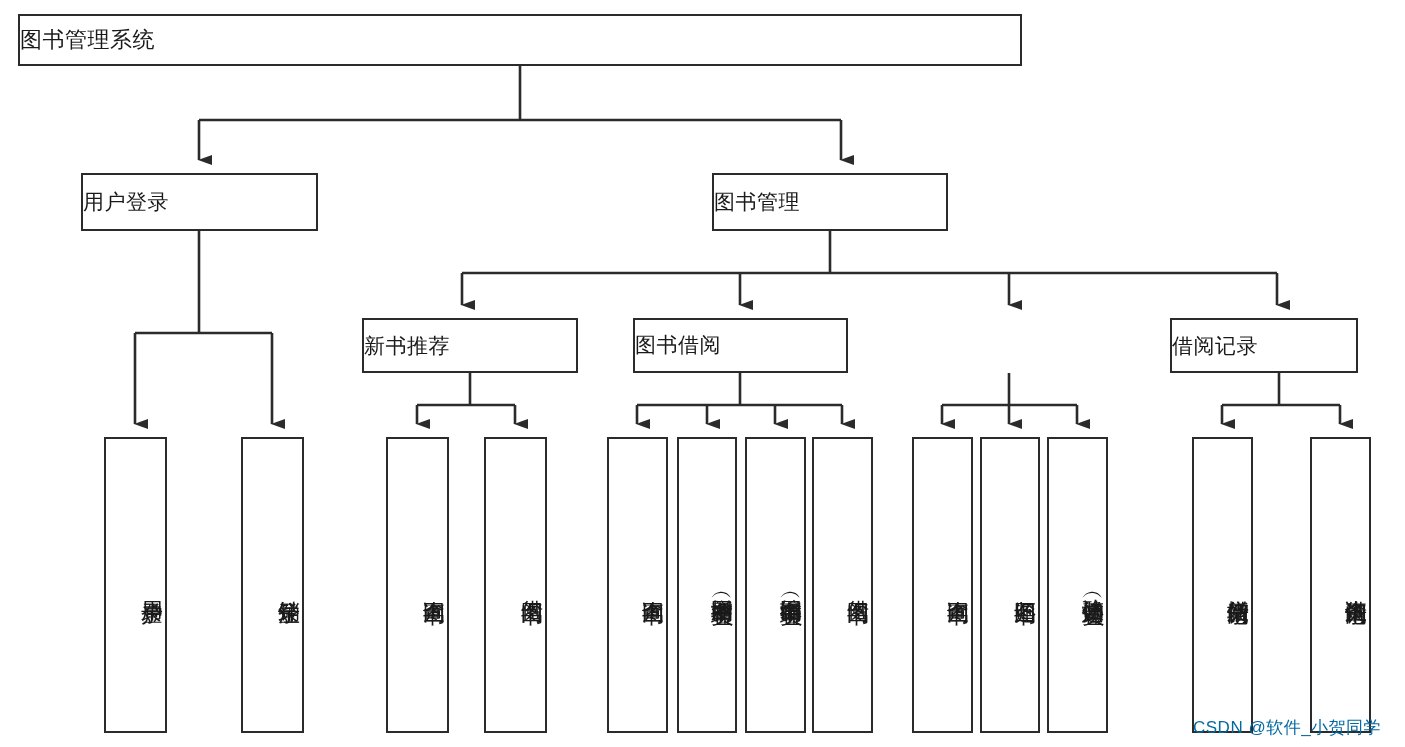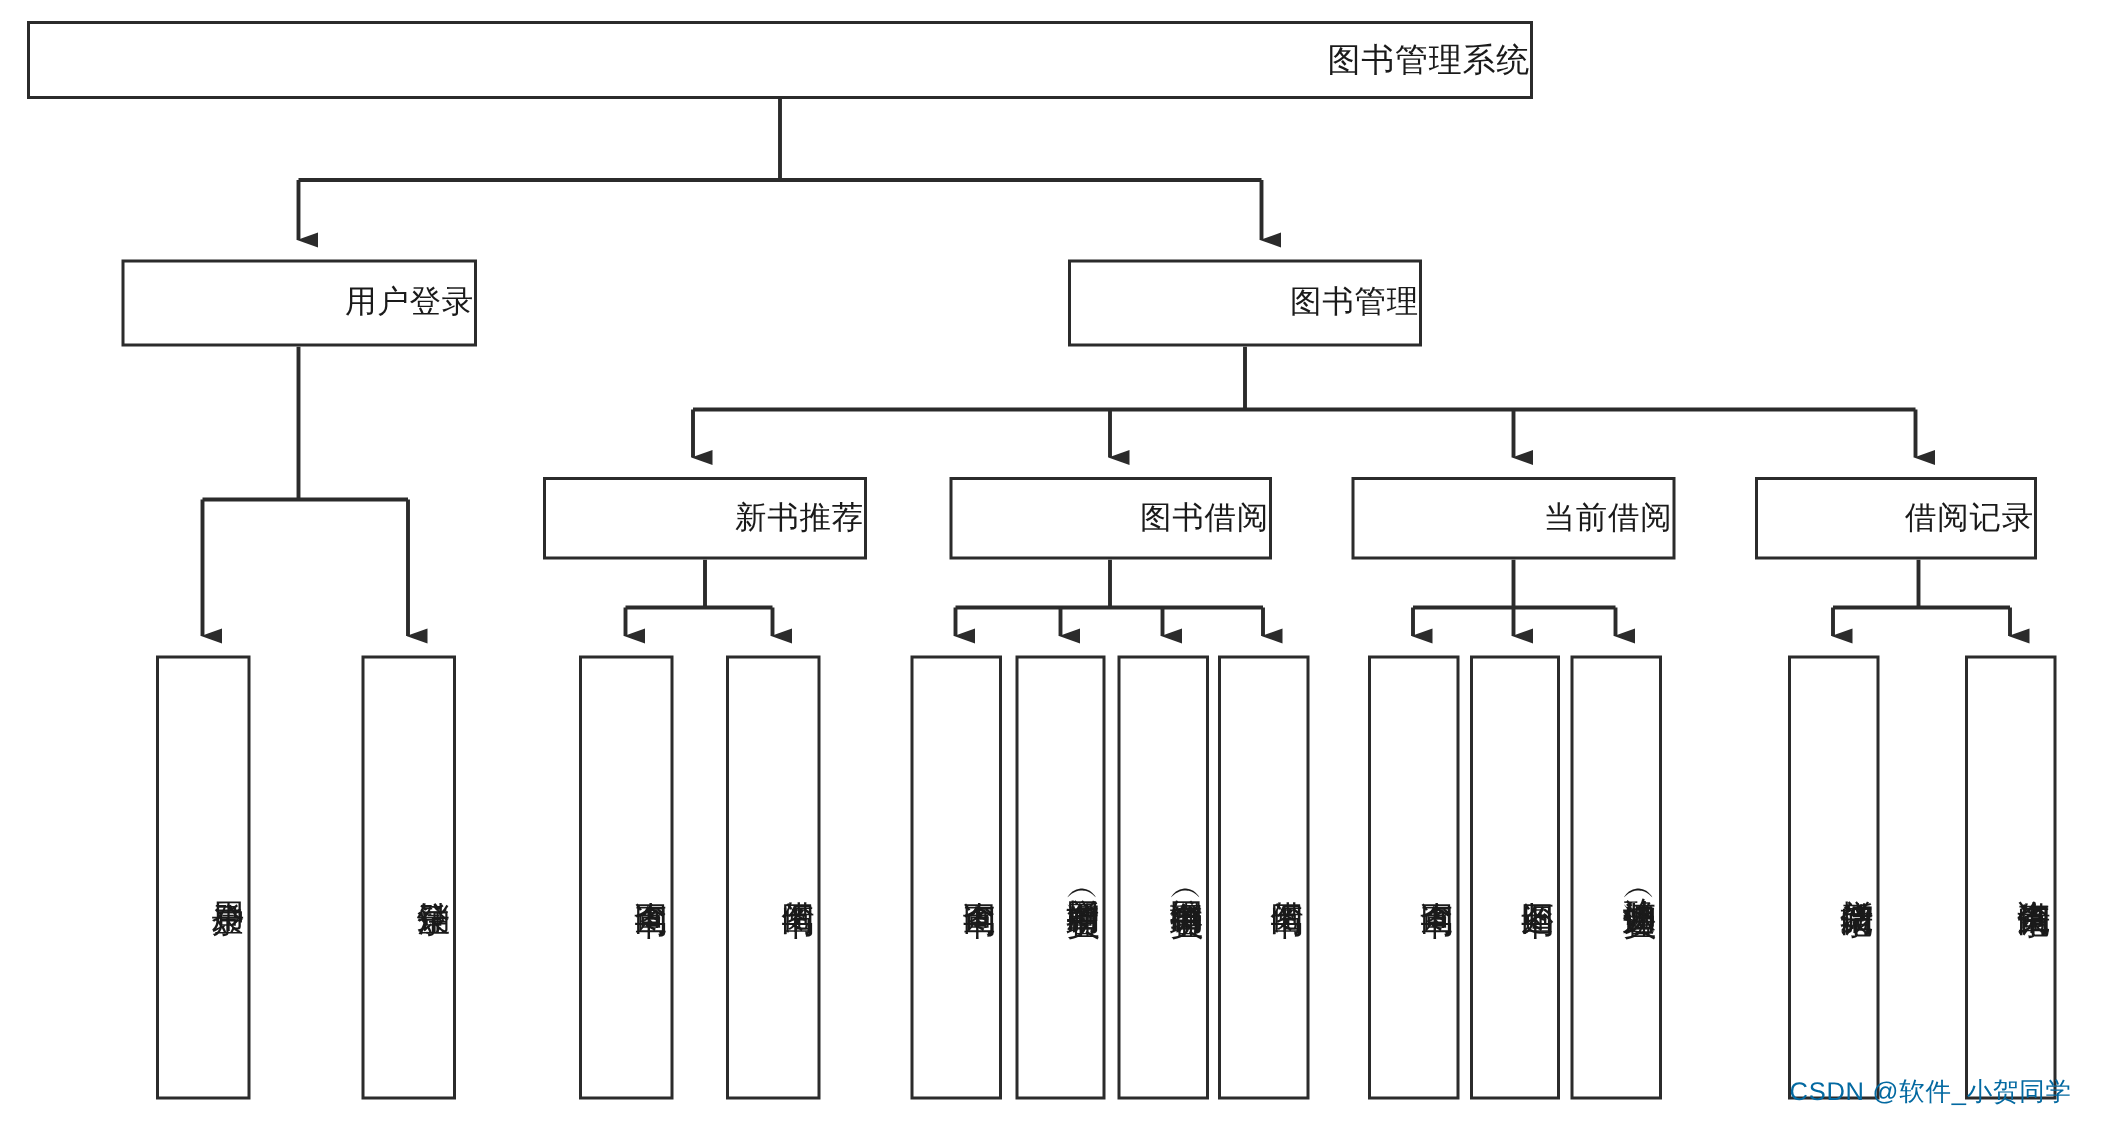--- a/index.html
+++ b/index.html
@@ -26,21 +26,21 @@
     height: 747px;
     pointer-events: none;
   }
   .node {
     position: absolute;
     box-sizing: border-box;
     border: 2px solid #2b2b2b;
     background: #ffffff;
     display: flex;
     align-items: center;
-    justify-content: flex-end;
+    justify-content: flex-start;
     color: #1a1a1a;
     text-align: center;
   }
   .node.horiz {
     font-size: 21px;
     letter-spacing: 0.5px;
     line-height: 1.2;
   }
   .node.root {
     font-size: 22px;
@@ -123,32 +123,29 @@
     </g>
   </svg>
 
   <div class="node horiz root" style="left:18px; top:14px; width:1004px; height:52px;">
     <span>图书管理系统</span>
   </div>
 
   <div class="node horiz" style="left:81px; top:173px; width:237px; height:58px;">
     <span>用户登录</span>
   </div>
-  <div class="node horiz" style="left:712px; top:173px; width:236px; height:58px;padding-left:20px;">
+  <div class="node horiz" style="left:712px; top:173px; width:236px; height:58px;">
     <span>图书管理</span>
   </div>
 
   <div class="node horiz" style="left:362px; top:318px; width:216px; height:55px;">
     <span>新书推荐</span>
   </div>
   <div class="node horiz" style="left:633px; top:318px; width:215px; height:55px;font-family:Liberation Serif, serif;">
     <span>图书借阅</span>
-  </div>
-  <div class="node horiz" style="left:901px; top:318px; width:216px; height:55px;">
-    <span>当前借阅</span>
   </div>
   <div class="node horiz" style="left:1170px; top:318px; width:188px; height:55px;">
     <span>借阅记录</span>
   </div>
 
   <div class="node vert" style="left:104px; top:437px; width:63px; height:296px;">
     <span class="vlabel">用户登录</span>
   </div>
   <div class="node vert" style="left:241px; top:437px; width:63px; height:296px;">
     <span class="vlabel">注销登录</span>

